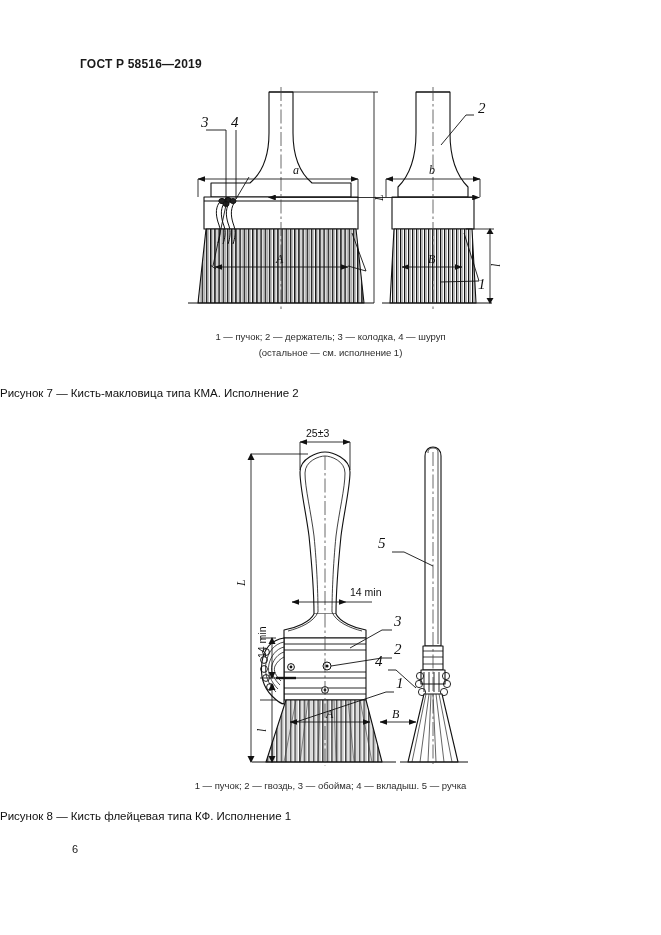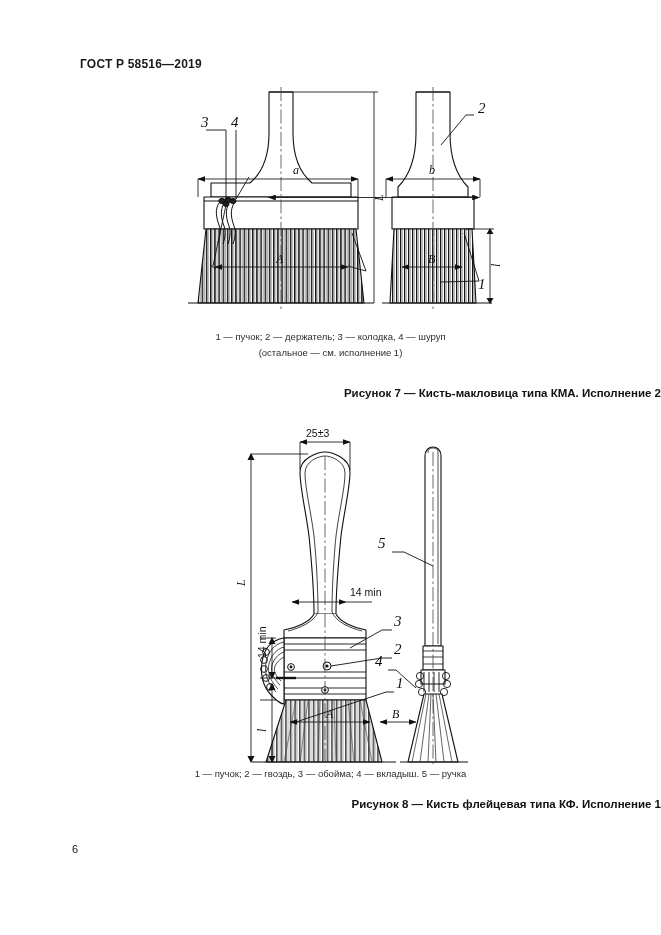--- a/index.html
+++ b/index.html
@@ -50,28 +50,27 @@
   #fig8-canvas { height: 340px; }
 
   .fig-legend {
     text-align: center;
     font-size: 9.5px;
     line-height: 16px;
     color: #2b2b2b;
     white-space: pre-line;
   }
   .fig-caption {
-    text-align: right;
+    text-align: left;
     font-size: 11.5px;
     color: #111;
-    font-weight: bold;
   }
   #figure-7 .fig-legend { margin-top: 14px; }
   #figure-7 .fig-caption { margin-top: 26px; }
-  #figure-8 .fig-legend { }
+  #figure-8 .fig-legend { margin-top: 12px; }
   #figure-8 .fig-caption { margin-top: 16px; }
 
   svg { display: block; }
   svg text {
     font-family: "Liberation Serif", serif;
     fill: #111;
   }
   .lbl-num {
     font-size: 15px;
     font-style: italic;

